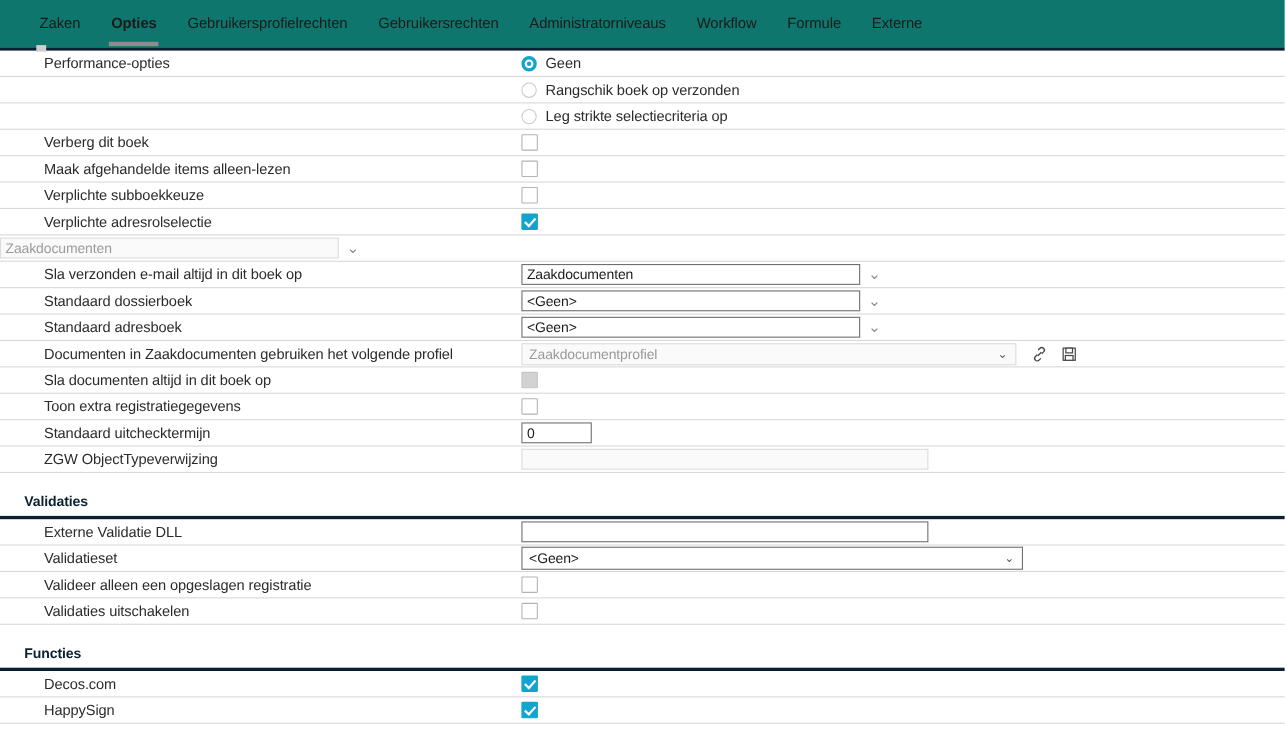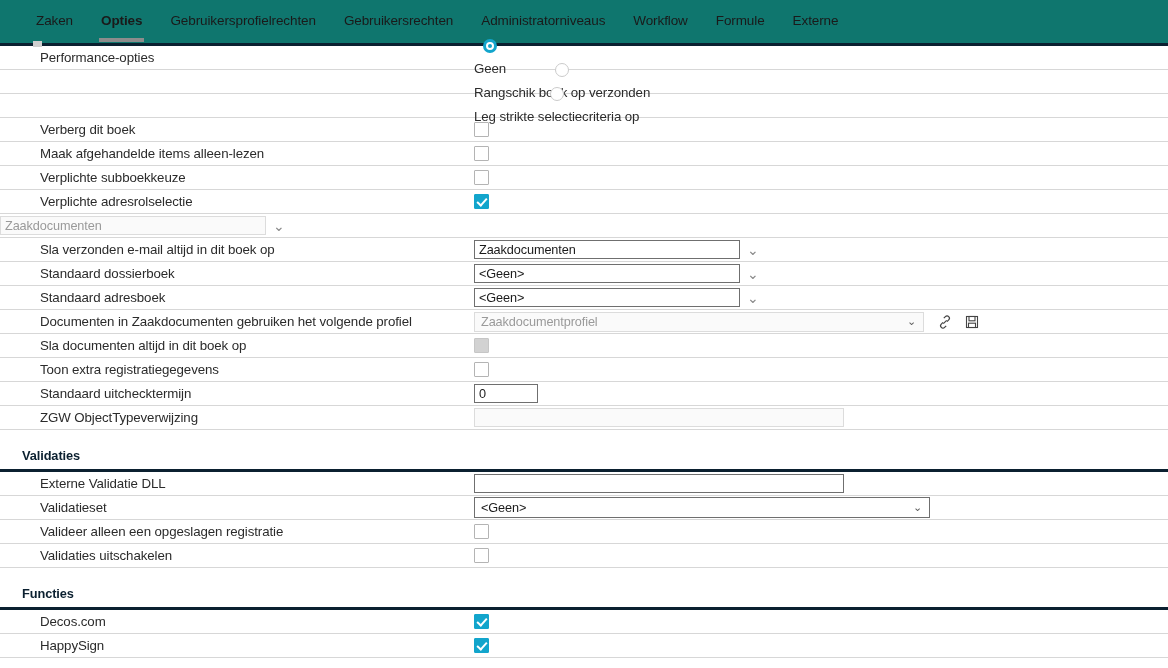--- a/index.html
+++ b/index.html
@@ -124,21 +124,20 @@
     background: #d2d2d2;
     border-color: #c6c6c6;
     cursor: default;
   }
 
   .radiowrap {
     display: flex;
     align-items: center;
     gap: 8px;
     cursor: pointer;
-    flex-direction: column;
   }
   .radio {
     width: 14px; height: 14px;
     border-radius: 50%;
     border: 1px solid #cbcbcb;
     background: #ffffff;
     position: relative;
     flex: 0 0 auto;
   }
   .radio.on {
@@ -170,21 +169,21 @@
     display: flex;
     align-items: center;
     letter-spacing: -0.1px;
     border-radius: 0;
   }
   .box.readonly {
     border: 1px solid #dcdcdc;
     background: #fafafa;
     color: #9a9a9a;
   }
-  .box.w266 { width: 266px; }
+  .box.w266 { width: 308px; }
   .box.w64  { width: 64px; }
   .box.w370 { width: 370px; }
 
   .chev {
     margin-left: 7px;
     color: #8a8a8a;
     font-size: 14px;
     line-height: 1;
     cursor: pointer;
     user-select: none;

